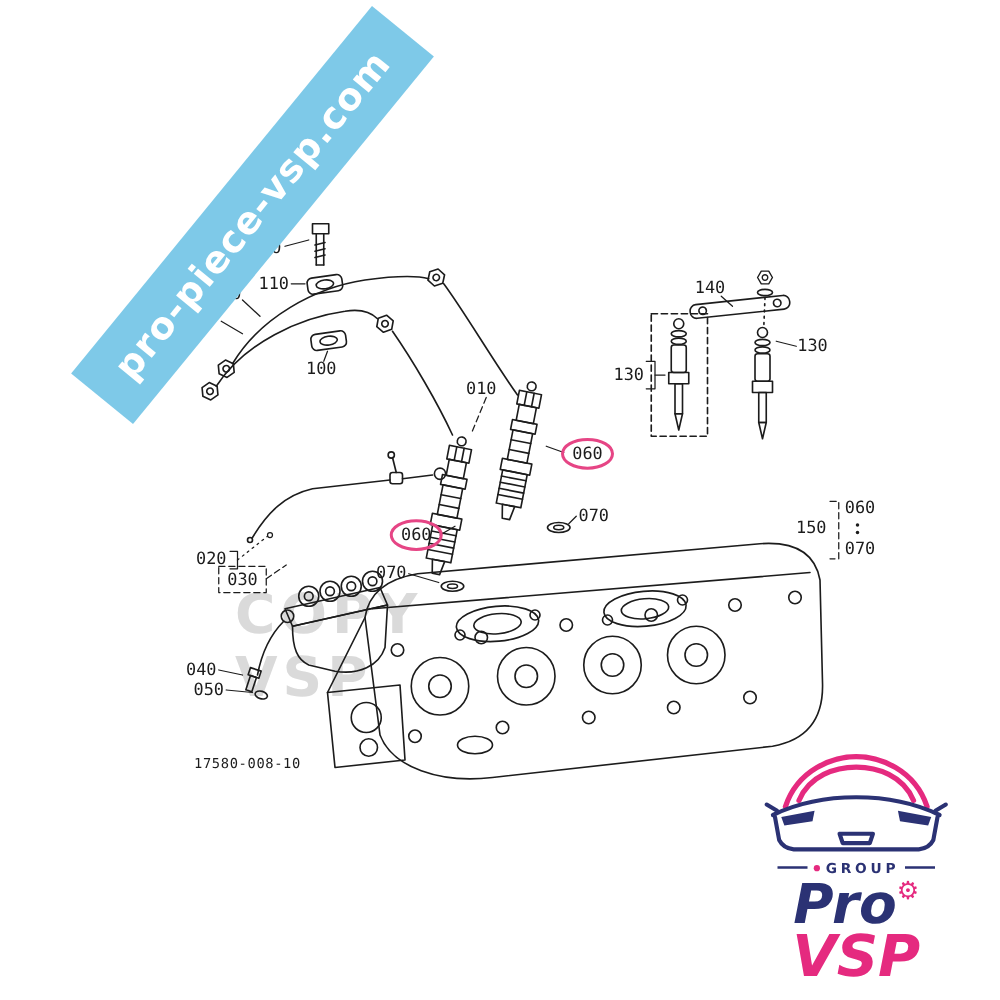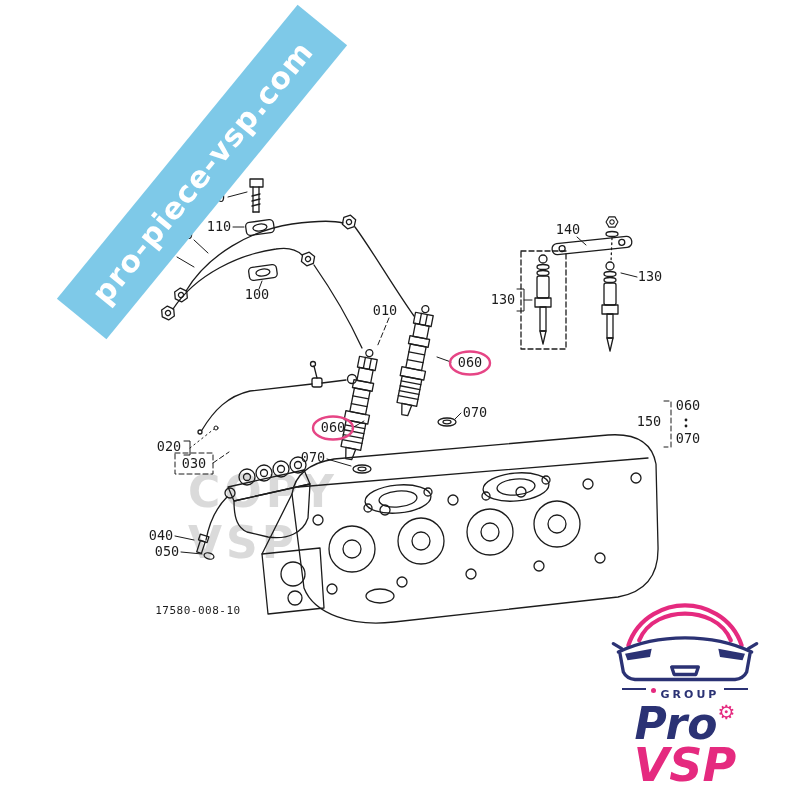--- a/index.html
+++ b/index.html
@@ -33,21 +33,21 @@
     background:var(--band);transform:rotate(-50.7deg);display:flex;align-items:center;
     justify-content:center;z-index:3;}
   .banner-text{color:var(--band-text);font-size:30px;font-weight:bold;letter-spacing:1px;}
 
   
   .logo{position:absolute;right:20px;bottom:12px;width:190px;text-align:center;z-index:3;}
   .logo-car{width:168px;height:100px;margin:0 auto;display:block;}
   .pink-stroke{stroke:var(--pink);fill:none;stroke-width:5;stroke-linecap:round;}
   .navy-stroke{stroke:var(--navy);fill:none;stroke-width:4;stroke-linecap:round;stroke-linejoin:round;}
   .navy-fill{fill:var(--navy);stroke:none;}
-  .logo-group{display:flex;justify-content:center;gap:5px;
+  .logo-group{display:flex;align-items:center;justify-content:center;gap:5px;
     color:var(--navy);font-size:11px;font-weight:bold;letter-spacing:3px;margin-top:-4px;}
   .logo-group .dash{width:24px;border-top:2px solid var(--navy);}
   .logo-group .pink-dot{width:5px;height:5px;border-radius:50%;background:var(--pink);}
   .logo-pro-line{line-height:0.95;margin-top:2px;}
   .logo-pro{color:var(--navy);font-size:44px;font-weight:bold;font-style:italic;}
   .gear{color:var(--pink);font-size:20px;vertical-align:top;}
   .logo-vsp{color:var(--pink);font-size:46px;font-weight:bold;font-style:italic;line-height:0.95;}
 </style>
 </head>
 <body>

